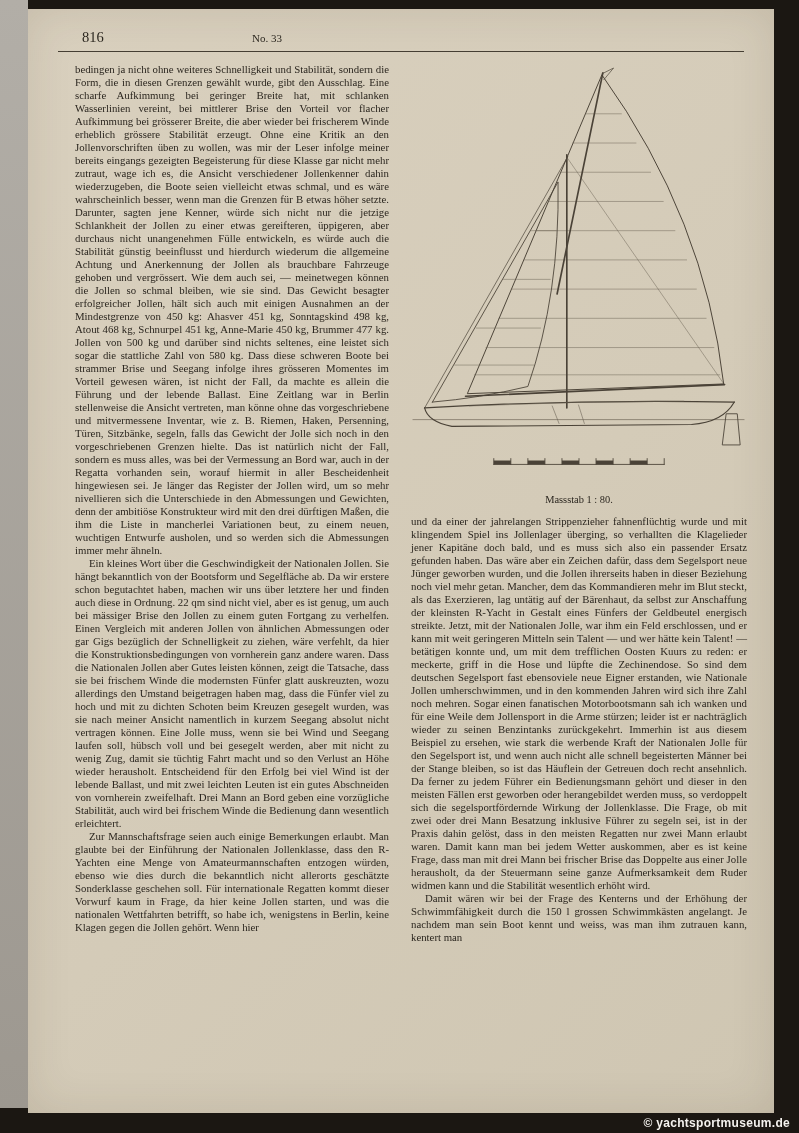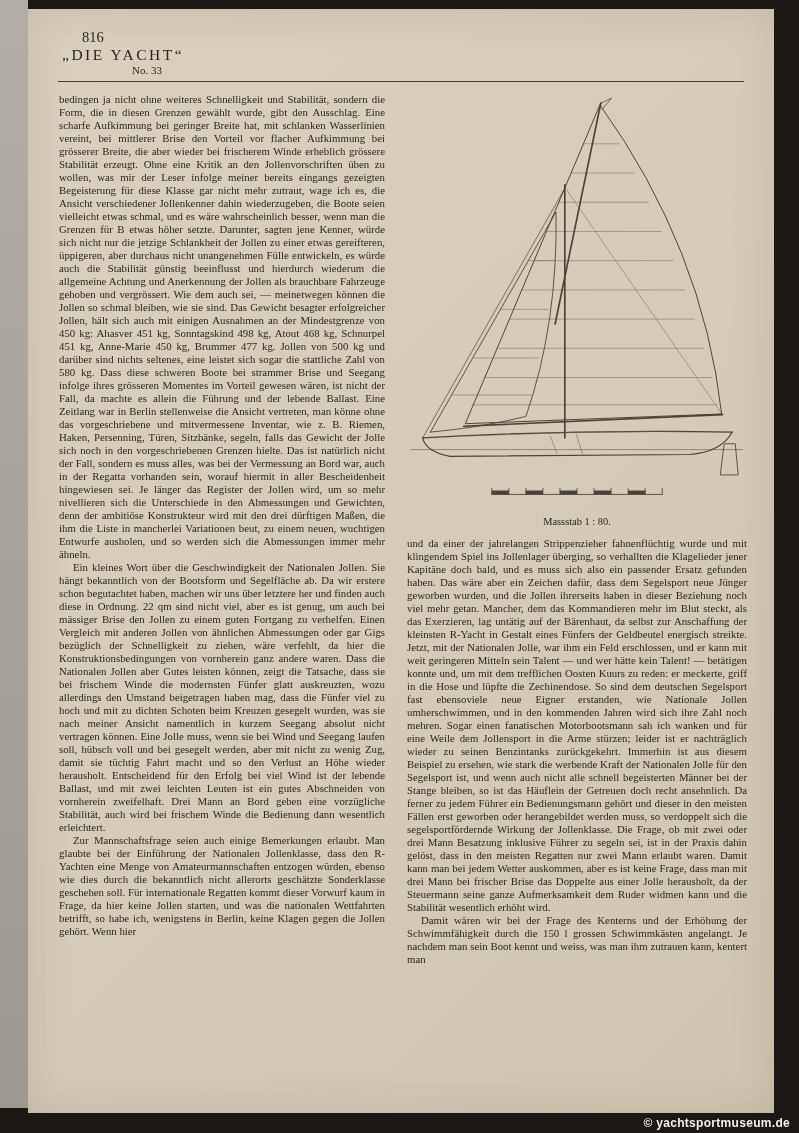--- a/index.html
+++ b/index.html
@@ -22,35 +22,34 @@
     position: absolute; left: 28px; top: 9px;
     width: 746px; height: 1104px;
     background: linear-gradient(135deg, #d9d0be 0%, #d4cbb8 55%, #cfc6b2 100%);
     box-shadow: inset 0 0 45px rgba(60,45,25,0.12);
     overflow: hidden;
     color: #2b261f;
   }
   .page-header {
     display: flex; align-items: baseline;
     padding: 20px 21px 0 34px;
-    flex-direction: column;
   }
   .page-header .pageno { width: 100px; font-size: 14.5px; padding-left: 20px; }
   .page-header .journal { flex: 1; text-align: center; font-size: 15.5px; letter-spacing: 2.5px; }
   .page-header .issue { width: 100px; text-align: right; font-size: 11px; }
   .header-rule {
     margin: 5px 30px 0 30px;
     border-bottom: 1.3px solid #453e33;
   }
   .content {
     display: flex;
     gap: 22px;
     padding: 11px 27px 0 31px;
   }
-  .col-left { width: 326px; }
+  .col-left { width: 326px; margin-left: 16px; }
   .col-right { width: 340px; }
   p.body-text {
     margin: 0;
     font-size: 10.8px;
     line-height: 13px;
     text-align: justify;
     hyphens: auto;
     -webkit-hyphens: auto;
     color: #2b261f;
   }
@@ -59,21 +58,21 @@
   .figure svg { display: block; margin: 0 auto; }
   .fig-caption {
     font-size: 10.4px;
     font-weight: bold;
     margin-top: 6px;
     letter-spacing: 0.2px;
     color: #2b261f;
   }
   .fig-scale {
     font-size: 10.4px;
-    margin-top: 2px;
+    margin-top: 10px;
     color: #2b261f;
   }
   .watermark {
     position: absolute;
     right: 9px; bottom: 3px;
     font-family: "Liberation Sans", sans-serif;
     font-size: 12px;
     font-weight: bold;
     color: #f4f2ee;
     letter-spacing: 0.3px;
@@ -82,21 +81,20 @@
 </head>
 <body>
 
 <div class="scan">
   <div class="scan-left-strip"></div>
 
   <div class="paper">
 
     <div class="page-header">
       <span class="pageno">816</span>
-      <span class="journal">„DIE YACHT“</span>
       <span class="issue">No. 33</span>
     </div>
     <div class="header-rule"></div>
 
     <div class="content">
 
       <div class="col-left">
         <p class="body-text">bedingen ja nicht ohne weiteres Schnelligkeit und Stabilität, sondern die Form, die in diesen Grenzen gewählt wurde, gibt den Ausschlag. Eine scharfe Aufkimmung bei geringer Breite hat, mit schlanken Wasserlinien vereint, bei mittlerer Brise den Vorteil vor flacher Aufkimmung bei grösserer Breite, die aber wieder bei frischerem Winde erheblich grössere Stabilität erzeugt. Ohne eine Kritik an den Jollenvorschriften üben zu wollen, was mir der Leser infolge meiner bereits eingangs gezeigten Begeisterung für diese Klasse gar nicht mehr zutraut, wage ich es, die Ansicht verschiedener Jollenkenner dahin wiederzugeben, die Boote seien vielleicht etwas schmal, und es wäre wahrscheinlich besser, wenn man die Grenzen für B etwas höher setzte. Darunter, sagten jene Kenner, würde sich nicht nur die jetzige Schlankheit der Jollen zu einer etwas gereifteren, üppigeren, aber durchaus nicht unangenehmen Fülle entwickeln, es würde auch die Stabilität günstig beeinflusst und hierdurch wiederum die allgemeine Achtung und Anerkennung der Jollen als brauchbare Fahrzeuge gehoben und vergrössert. Wie dem auch sei, — meinetwegen können die Jollen so schmal bleiben, wie sie sind. Das Gewicht besagter erfolgreicher Jollen, hält sich auch mit einigen Ausnahmen an der Mindestgrenze von 450 kg: Ahasver 451 kg, Sonntagskind 498 kg, Atout 468 kg, Schnurpel 451 kg, Anne-Marie 450 kg, Brummer 477 kg. Jollen von 500 kg und darüber sind nichts seltenes, eine leistet sich sogar die stattliche Zahl von 580 kg. Dass diese schweren Boote bei strammer Brise und Seegang infolge ihres grösseren Momentes im Vorteil gewesen wären, ist nicht der Fall, da machte es allein die Führung und der lebende Ballast. Eine Zeitlang war in Berlin stellenweise die Ansicht vertreten, man könne ohne das vorgeschriebene und mitvermessene Inventar, wie z. B. Riemen, Haken, Persenning, Türen, Sitzbänke, segeln, falls das Gewicht der Jolle sich noch in den vorgeschriebenen Grenzen hielte. Das ist natürlich nicht der Fall, sondern es muss alles, was bei der Vermessung an Bord war, auch in der Regatta vorhanden sein, worauf hiermit in aller Bescheidenheit hingewiesen sei. Je länger das Register der Jollen wird, um so mehr nivellieren sich die Unterschiede in den Abmessungen und Gewichten, denn der ambitiöse Konstrukteur wird mit den drei dürftigen Maßen, die ihm die Liste in mancherlei Variationen beut, zu einem neuen, wuchtigen Entwurfe ausholen, und so werden sich die Abmessungen immer mehr ähneln.</p>
         <p class="body-text indent">Ein kleines Wort über die Geschwindigkeit der Nationalen Jollen. Sie hängt bekanntlich von der Bootsform und Segelfläche ab. Da wir erstere schon begutachtet haben, machen wir uns über letztere her und finden auch diese in Ordnung. 22 qm sind nicht viel, aber es ist genug, um auch bei mässiger Brise den Jollen zu einem guten Fortgang zu verhelfen. Einen Vergleich mit anderen Jollen von ähnlichen Abmessungen oder gar Gigs bezüglich der Schnelligkeit zu ziehen, wäre verfehlt, da hier die Konstruktionsbedingungen von vornherein ganz andere waren. Dass die Nationalen Jollen aber Gutes leisten können, zeigt die Tatsache, dass sie bei frischem Winde die modernsten Fünfer glatt auskreuzten, wozu allerdings den Umstand beigetragen haben mag, dass die Fünfer viel zu hoch und mit zu dichten Schoten beim Kreuzen gesegelt wurden, was sie nach meiner Ansicht namentlich in kurzem Seegang absolut nicht vertragen können. Eine Jolle muss, wenn sie bei Wind und Seegang laufen soll, hübsch voll und bei gesegelt werden, aber mit nicht zu wenig Zug, damit sie tüchtig Fahrt macht und so den Verlust an Höhe wieder herausholt. Entscheidend für den Erfolg bei viel Wind ist der lebende Ballast, und mit zwei leichten Leuten ist ein gutes Abschneiden von vornherein zweifelhaft. Drei Mann an Bord geben eine vorzügliche Stabilität, auch wird bei frischem Winde die Bedienung dann wesentlich erleichtert.</p>
         <p class="body-text indent">Zur Mannschaftsfrage seien auch einige Bemerkungen erlaubt. Man glaubte bei der Einführung der Nationalen Jollenklasse, dass den R-Yachten eine Menge von Amateurmannschaften entzogen würden, ebenso wie dies durch die bekanntlich nicht allerorts geschätzte Sonderklasse geschehen soll. Für internationale Regatten kommt dieser Vorwurf kaum in Frage, da hier keine Jollen starten, und was die nationalen Wettfahrten betrifft, so habe ich, wenigstens in Berlin, keine Klagen gegen die Jollen gehört. Wenn hier</p>

